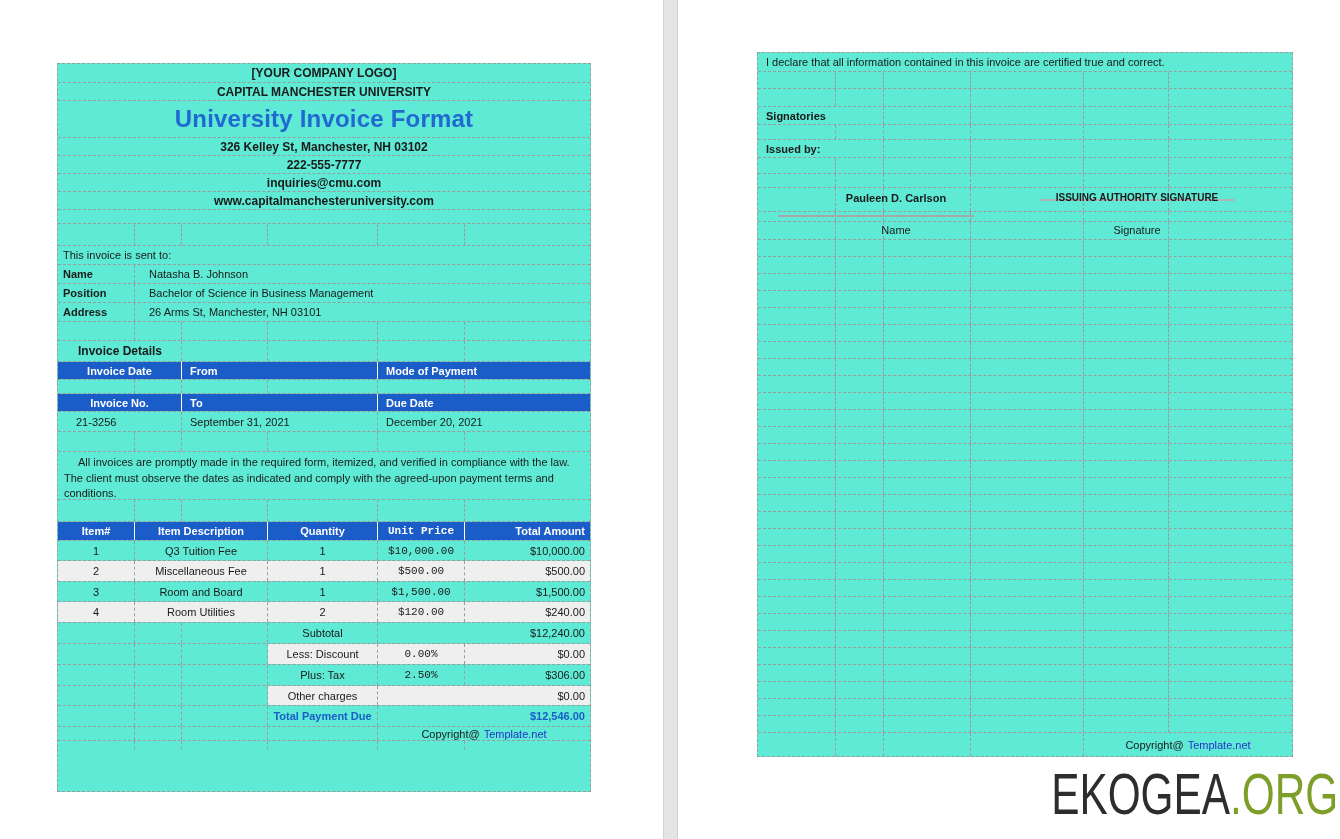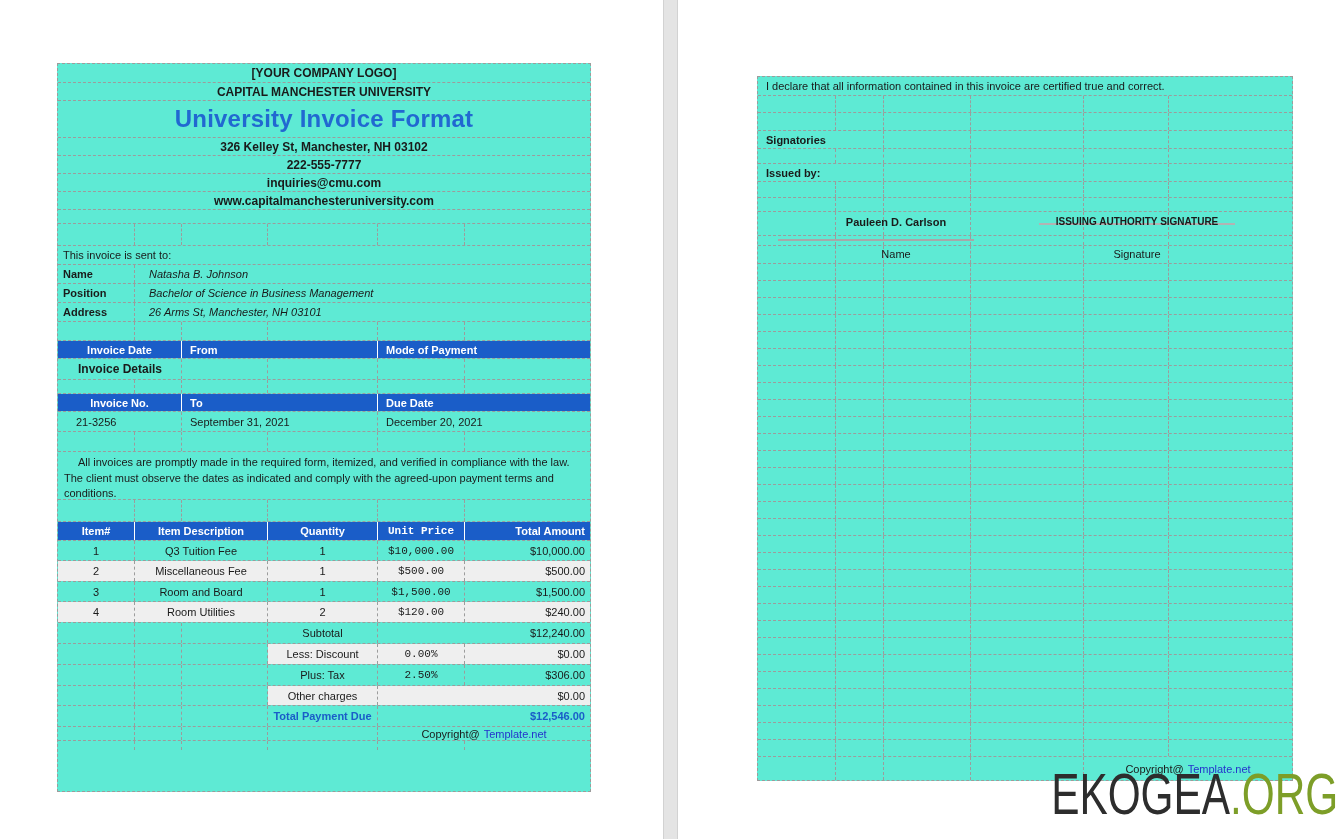--- a/index.html
+++ b/index.html
@@ -13,41 +13,41 @@
   }
   .divider {
     position: absolute; left: 663px; top: 0; width: 15px; height: 839px;
     background: #e4e4e4; border-left: 1px solid #d2d2d2; border-right: 1px solid #d2d2d2;
   }
   .page {
     position: absolute; background: #5eead4;
     border: 1px dashed #9c9c9c; overflow: hidden;
   }
   #page-left  { left: 57px;  top: 63px; width: 534px; height: 729px; }
-  #page-right { left: 757px; top: 76px; width: 536px; height: 705px; }
+  #page-right { left: 757px; top: 52px; width: 536px; height: 705px; }
 
   .row { display: flex; border-bottom: 1px dashed #9c9c9c; position: relative; align-items: stretch; }
   .page > .row:last-child { border-bottom: none; }
   .c { border-right: 1px dashed #9c9c9c; display: flex; align-items: center; font-size: 11px; overflow: hidden; min-width: 0; }
   .c:last-child { border-right: none; }
 
   
   .lc0 { flex: 0 0 77px; } .lc1 { flex: 0 0 47px; } .lc2 { flex: 0 0 86px; }
   .lc3 { flex: 0 0 110px; } .lc4 { flex: 0 0 87px; font-family: Liberation Mono, monospace; } .lc5 { flex: 1; }
   .lAB { flex: 0 0 124px; } .lCD { flex: 0 0 196px; } .lBC { flex: 0 0 133px; }
   
   .rc0 { flex: 0 0 78px; } .rc1 { flex: 0 0 48px; } .rc2 { flex: 0 0 87px; }
   .rc3 { flex: 0 0 113px; } .rc4 { flex: 0 0 85px; } .rc5 { flex: 1; }
   .rAB { flex: 0 0 126px; }
   .full { flex: 1; }
 
   .ctr { justify-content: center; text-align: center; }
   .rt  { justify-content: flex-end; text-align: right; }
   .b   { font-weight: bold; }
-  .pl5 { padding-left: 5px; } .pl8 { padding-left: 8px; } .pl14 { padding-left: 14px; font-style: italic; }
+  .pl5 { padding-left: 5px; } .pl8 { padding-left: 8px; } .pl14 { padding-left: 14px; }
   .pl18 { padding-left: 18px; } .pl20 { padding-left: 20px; } .pr5 { padding-right: 5px; }
 
   .hdr   { font-size: 12px; font-weight: bold; }
   .title { color: #2168d1; font-size: 24px; font-weight: bold; letter-spacing: 0.2px; }
   .small { font-size: 10px; }
   .blue .c { background: #1a5dc8; color: #fff; font-weight: bold; border-right: 1px solid #fff; }
   .blue .c:last-child { border-right: none; }
   .gray { background: #efefef; }
   .blue-text { color: #1a5dc8; }
   .link { color: #2433cc; }
@@ -129,31 +129,31 @@
   </div>
   <div class="row" style="height:19px">
       <div class="c lc0"></div>
       <div class="c lc1"></div>
       <div class="c lc2"></div>
       <div class="c lc3"></div>
       <div class="c lc4"></div>
       <div class="c lc5"></div>
     </div>
 
-  <div class="row blue" style="height:18px">
-    <div class="c lAB ctr">Invoice Date</div>
-    <div class="c lCD pl8">From</div>
-    <div class="c full pl8">Mode of Payment</div>
-  </div>
   <div class="row" style="height:21px">
     <div class="c lAB pl20 hdr">Invoice Details</div>
     <div class="c lc2"></div>
     <div class="c lc3"></div>
     <div class="c lc4"></div>
     <div class="c lc5"></div>
+  </div>
+  <div class="row blue" style="height:18px">
+    <div class="c lAB ctr">Invoice Date</div>
+    <div class="c lCD pl8">From</div>
+    <div class="c full pl8">Mode of Payment</div>
   </div>
   <div class="row" style="height:14px">
       <div class="c lc0"></div>
       <div class="c lc1"></div>
       <div class="c lc2"></div>
       <div class="c lc3"></div>
       <div class="c lc4"></div>
       <div class="c lc5"></div>
     </div>
 

